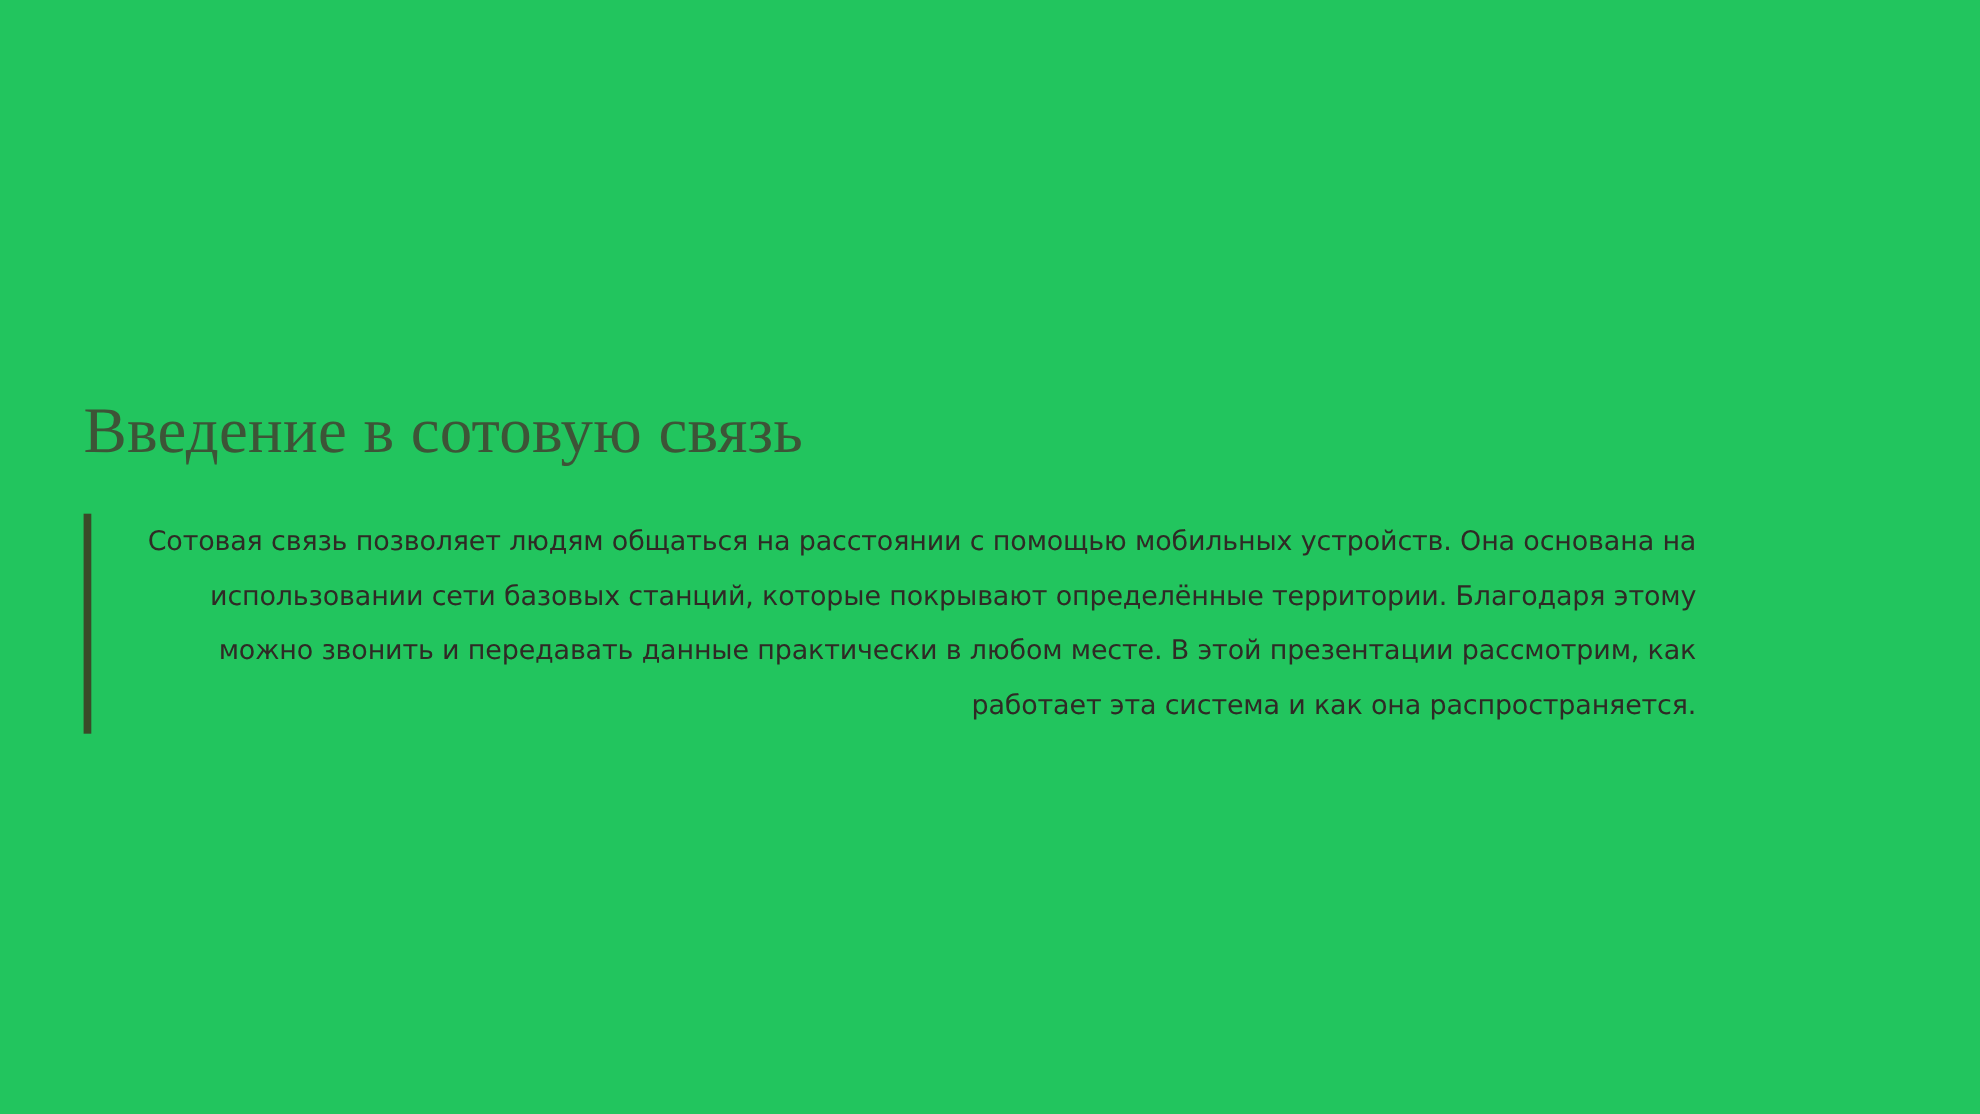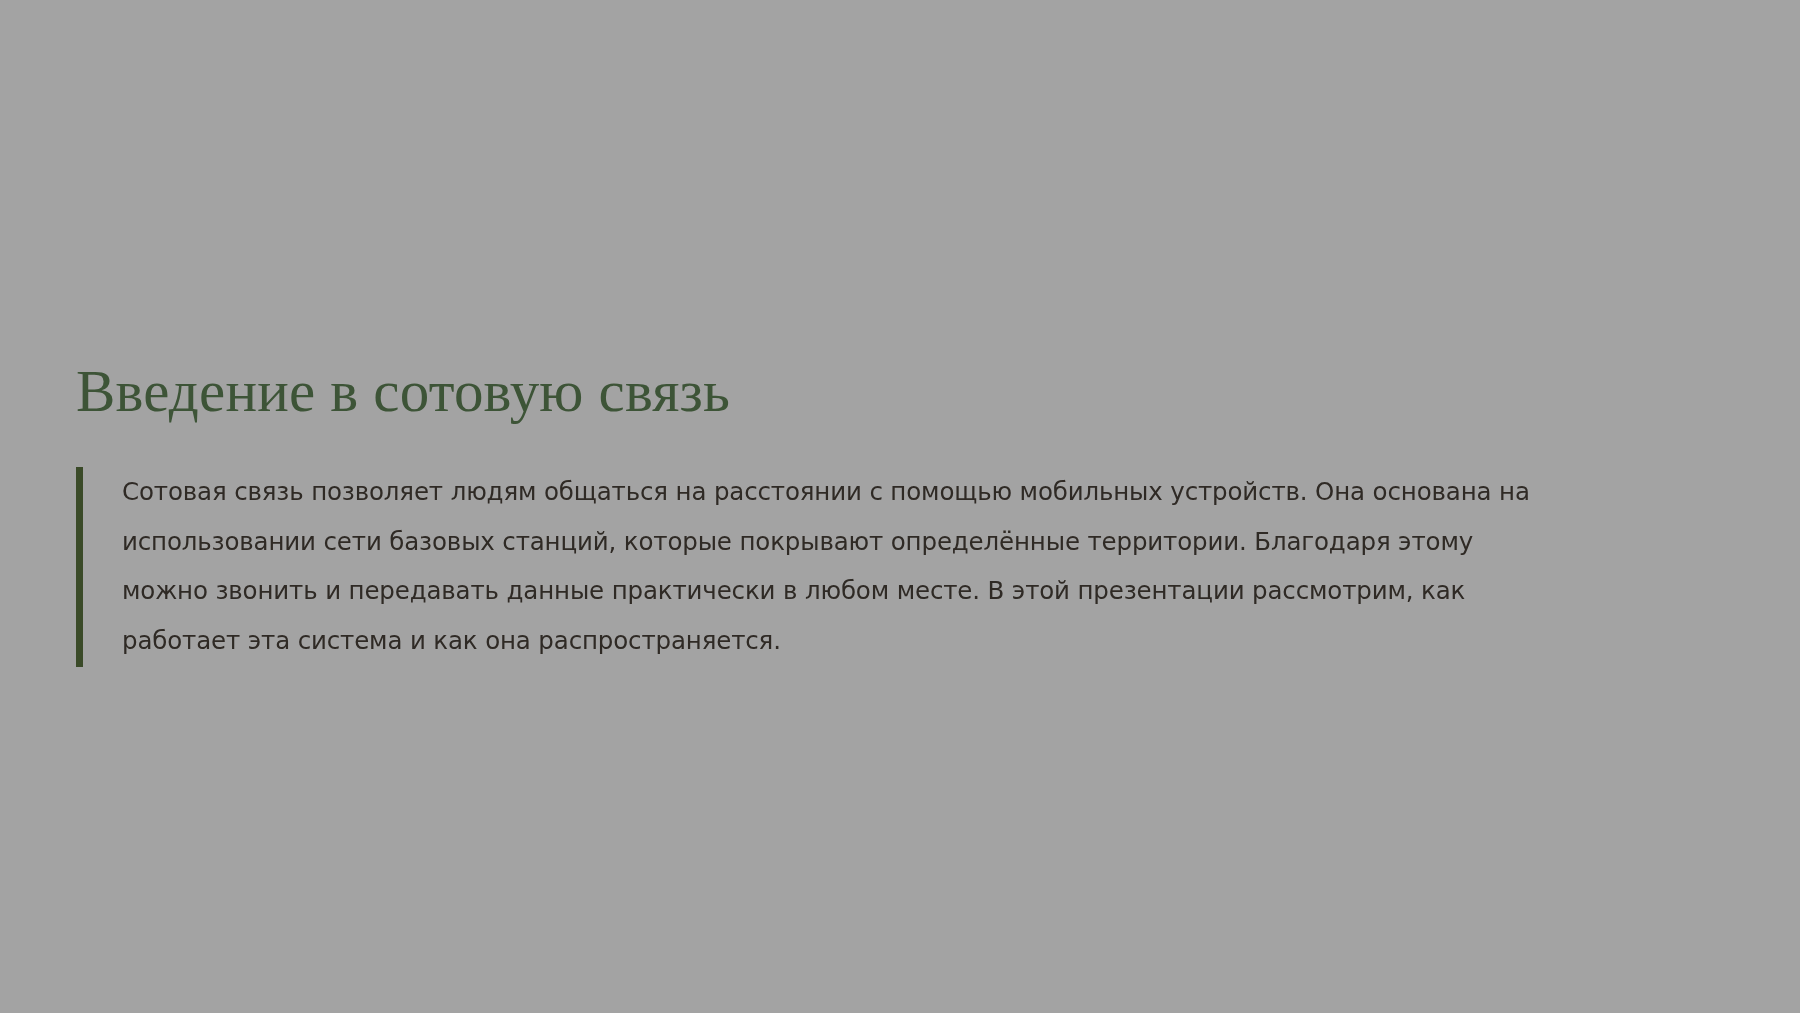--- a/index.html
+++ b/index.html
@@ -67,22 +67,22 @@
     line-height: 49.5px;
     color: #2F2A25;
     letter-spacing: -0.15px;
     text-align: left;
     max-width: 1420px;
   }
 </style>
 </head>
 <body style="background: rgb(253, 244, 230);">
 
-<div id="slide" style="background: #a3a3a3;">
+<div id="slide" style="background: #22c55e;">
 
   <h1 id="slide-title" style="color: rgb(61, 84, 55);">Введение в сотовую связь</h1>
 
   <div id="body-block">
     <div id="accent-bar" style="background: rgb(58, 74, 40);"></div>
-    <p id="body-text" style="color: rgb(47, 42, 37);">Сотовая связь позволяет людям общаться на расстоянии с помощью мобильных устройств. Она основана на использовании сети базовых станций, которые покрывают определённые территории. Благодаря этому можно звонить и передавать данные практически в любом месте. В этой презентации рассмотрим, как работает эта система и как она распространяется.</p>
+    <p id="body-text" style="color: rgb(47, 42, 37); text-align: right;">Сотовая связь позволяет людям общаться на расстоянии с помощью мобильных устройств. Она основана на использовании сети базовых станций, которые покрывают определённые территории. Благодаря этому можно звонить и передавать данные практически в любом месте. В этой презентации рассмотрим, как работает эта система и как она распространяется.</p>
   </div>
 
 </div>
 
 </body></html>

